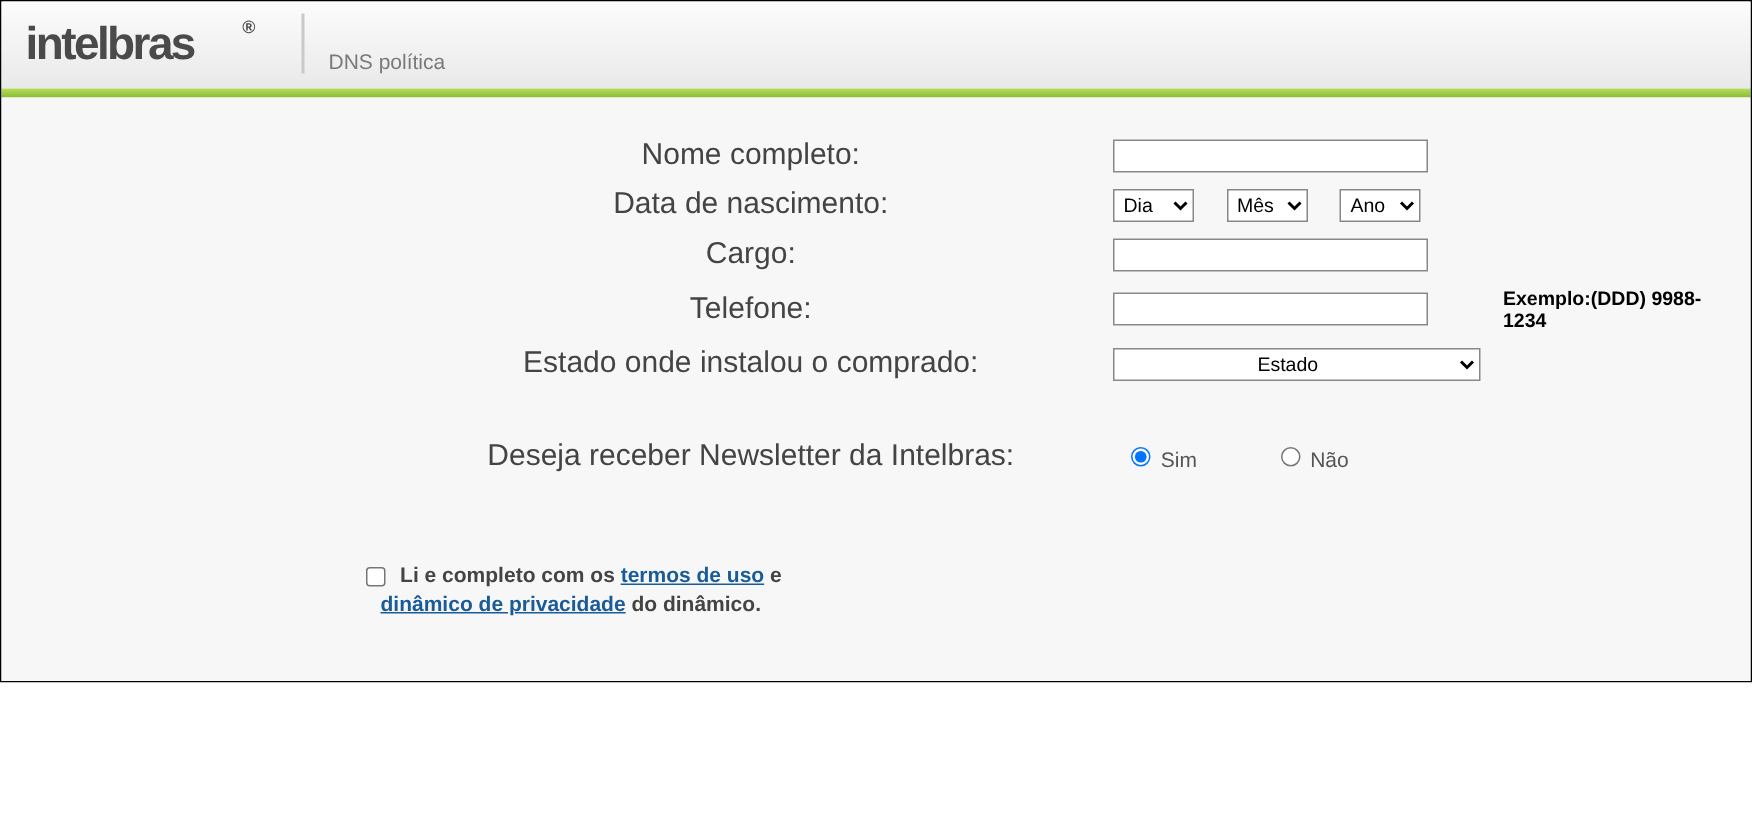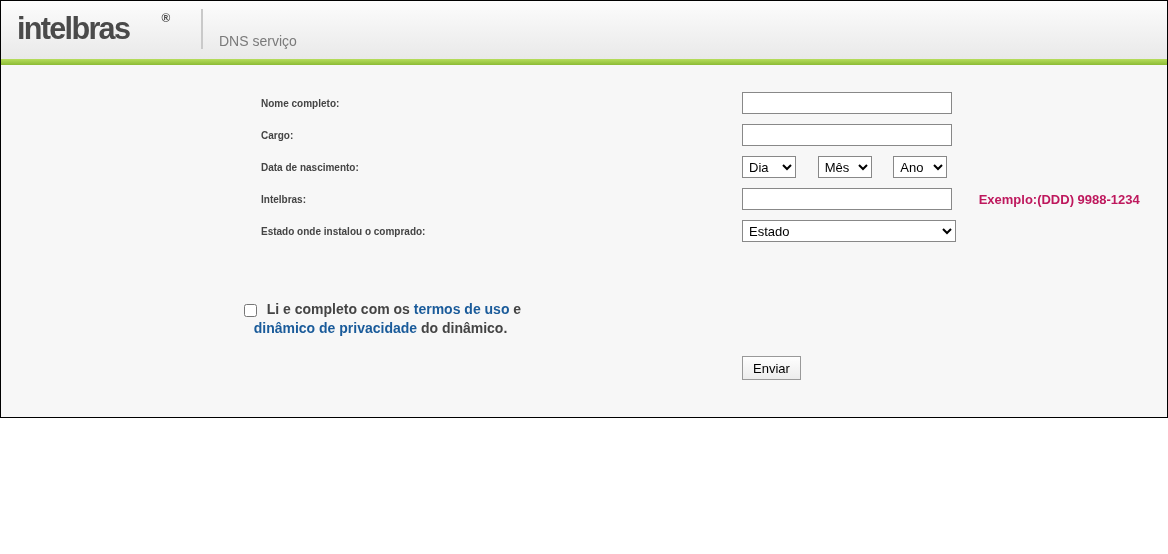--- a/index.html
+++ b/index.html
@@ -55,33 +55,34 @@
     position:relative;
   }
   table.form {
     width:100%;
     border-collapse:separate;
     border-spacing:0 8px;
   }
   td.lbl {
     width:720px;
     padding-left:240px;
+    font-weight:400;
+    color:var(--text-dark);
+    vertical-align:middle;
+    font-size:20px;
+    text-align:center;
+  }
+  td.fld {
+    vertical-align:middle;
+    white-space:nowrap;
+  }
+  td.hint {
+    vertical-align:middle;
     font-weight:700;
-    color:var(--text-dark);
-    vertical-align:middle;
-    font-size:10px;
-  }
-  td.fld {
-    vertical-align:middle;
-    white-space:nowrap;
-  }
-  td.hint {
-    vertical-align:middle;
-    font-weight:700;
-    color:#be185d;
+    color:#000000;
     font-size:13px;
     padding-left:14px;
   }
   input.text {
     width:210px;
     height:22px;
     border:1px solid var(--border);
     background:#fff;
     padding:2px 4px;
     font-family:inherit;
@@ -89,39 +90,40 @@
   }
   select.inline, select.wide {
     height:22px;
     background:#fff;
     border:1px solid var(--border);
     font-family:inherit;
     font-size:13px;
     padding:1px 2px;
   }
   select.inline { min-width:54px; }
-  select.wide { width:214px; }
+  select.wide { width:245px;text-align:center; }
   td.fld .gap { display:inline-block; width:18px; }
   .newsletter td.fld label {
     font-size:14px;
     cursor:pointer;
   }
   .newsletter td.fld input[type=radio]{
     margin-left:12px;
   }
   .terms-row td {
     padding-top:50px;
     padding-bottom:8px;
     text-align:center;
     font-weight:700;
     font-size:14px;
     color:var(--text-dark);
   }
   .terms-row a {
     color:var(--link);
+    text-decoration:underline;
     cursor:pointer;
     margin-top:17px;
   }
   .terms-row input[type=checkbox]{
     margin-right:6px;
     vertical-align:middle;
   }
   .submit-row td.fld {
     padding-top:4px;
   }
@@ -142,38 +144,30 @@
 <div class="page">
 
   <div class="topbar">
     <div class="logo">
       <svg viewBox="0 0 200 40" width="170" aria-hidden="true">
         <text x="0" y="32" font-family="Arial Black, Arial, sans-serif" font-size="36" font-weight="900" fill="#4a4a4a" letter-spacing="-2">intelbras</text>
         <text x="170" y="12" font-family="Arial Black, Arial" font-size="14" font-weight="900" fill="#4a4a4a">®</text>
       </svg>
     </div>
     <div class="vdiv"></div>
-    <div class="subtitle">DNS serviço</div>
+    <div class="subtitle">DNS política</div>
   </div>
 
   <div class="green-strip"></div>
 
   <div class="content">
     <table class="form">
       <tbody>
           <tr>
         <td class="lbl">Nome completo:</td>
-        <td class="fld">
-          <input class="text" type="text" value="" style="">
-        </td>
-        <td class="hint"></td>
-      </tr>
-
-      <tr>
-        <td class="lbl">Cargo:</td>
         <td class="fld">
           <input class="text" type="text" value="" style="">
         </td>
         <td class="hint"></td>
       </tr>
 
       <tr>
         <td class="lbl">Data de nascimento:</td>
         <td class="fld">
           <select class="inline">
@@ -183,57 +177,73 @@
             <option>Mês</option>
           </select><span class="gap"></span>
           <select class="inline">
             <option>Ano</option>
           </select>
         </td>
         <td class="hint"></td>
       </tr>
 
       <tr>
-        <td class="lbl">Intelbras:</td>
+        <td class="lbl">Cargo:</td>
+        <td class="fld">
+          <input class="text" type="text" value="" style="">
+        </td>
+        <td class="hint"></td>
+      </tr>
+
+      <tr>
+        <td class="lbl">Telefone:</td>
         <td class="fld">
           <input class="text" type="text" value="" style="">
         </td>
         <td class="hint">Exemplo:(DDD) 9988-1234</td>
       </tr>
 
 
       <tr>
         <td class="lbl">Estado onde instalou o comprado:</td>
         <td class="fld">
           <select class="wide">
             <option>Estado</option>
           </select>
         </td>
         <td class="hint"></td>
       </tr>
 
 
+      <tr class="newsletter">
+        <td class="lbl" style="padding-top:30px">Deseja receber Newsletter da Intelbras:</td>
+        <td class="fld" style="padding-top:30px">
+          <label>
+            <input type="radio" name="nl" checked="" style="">
+            <span>Sim</span>
+          </label>
+          <span style="display:inline-block;width:36px"></span>
+          <label>
+            <input type="radio" name="nl" style="">
+            <span>Não</span>
+          </label>
+        </td>
+        <td class="hint"></td>
+      </tr>
 
       <tr class="terms-row">
         <td style="padding-left:0">
           <input type="checkbox" style="">
           <span>Li e completo com os </span>
           <a>termos de uso</a>
           <span> e </span><br>
           <a>dinâmico de privacidade</a>
           <span> do dinâmico.</span>
         </td>
         <td></td>
             <td></td>
       </tr>
 
-      <tr class="submit-row">
-        <td></td>
-        <td class="fld">
-          <button class="send">Enviar</button>
-        </td>
-        <td></td>
-      </tr>
     </tbody>
       </table>
   </div>
 
 </div>
 
 </body></html>

